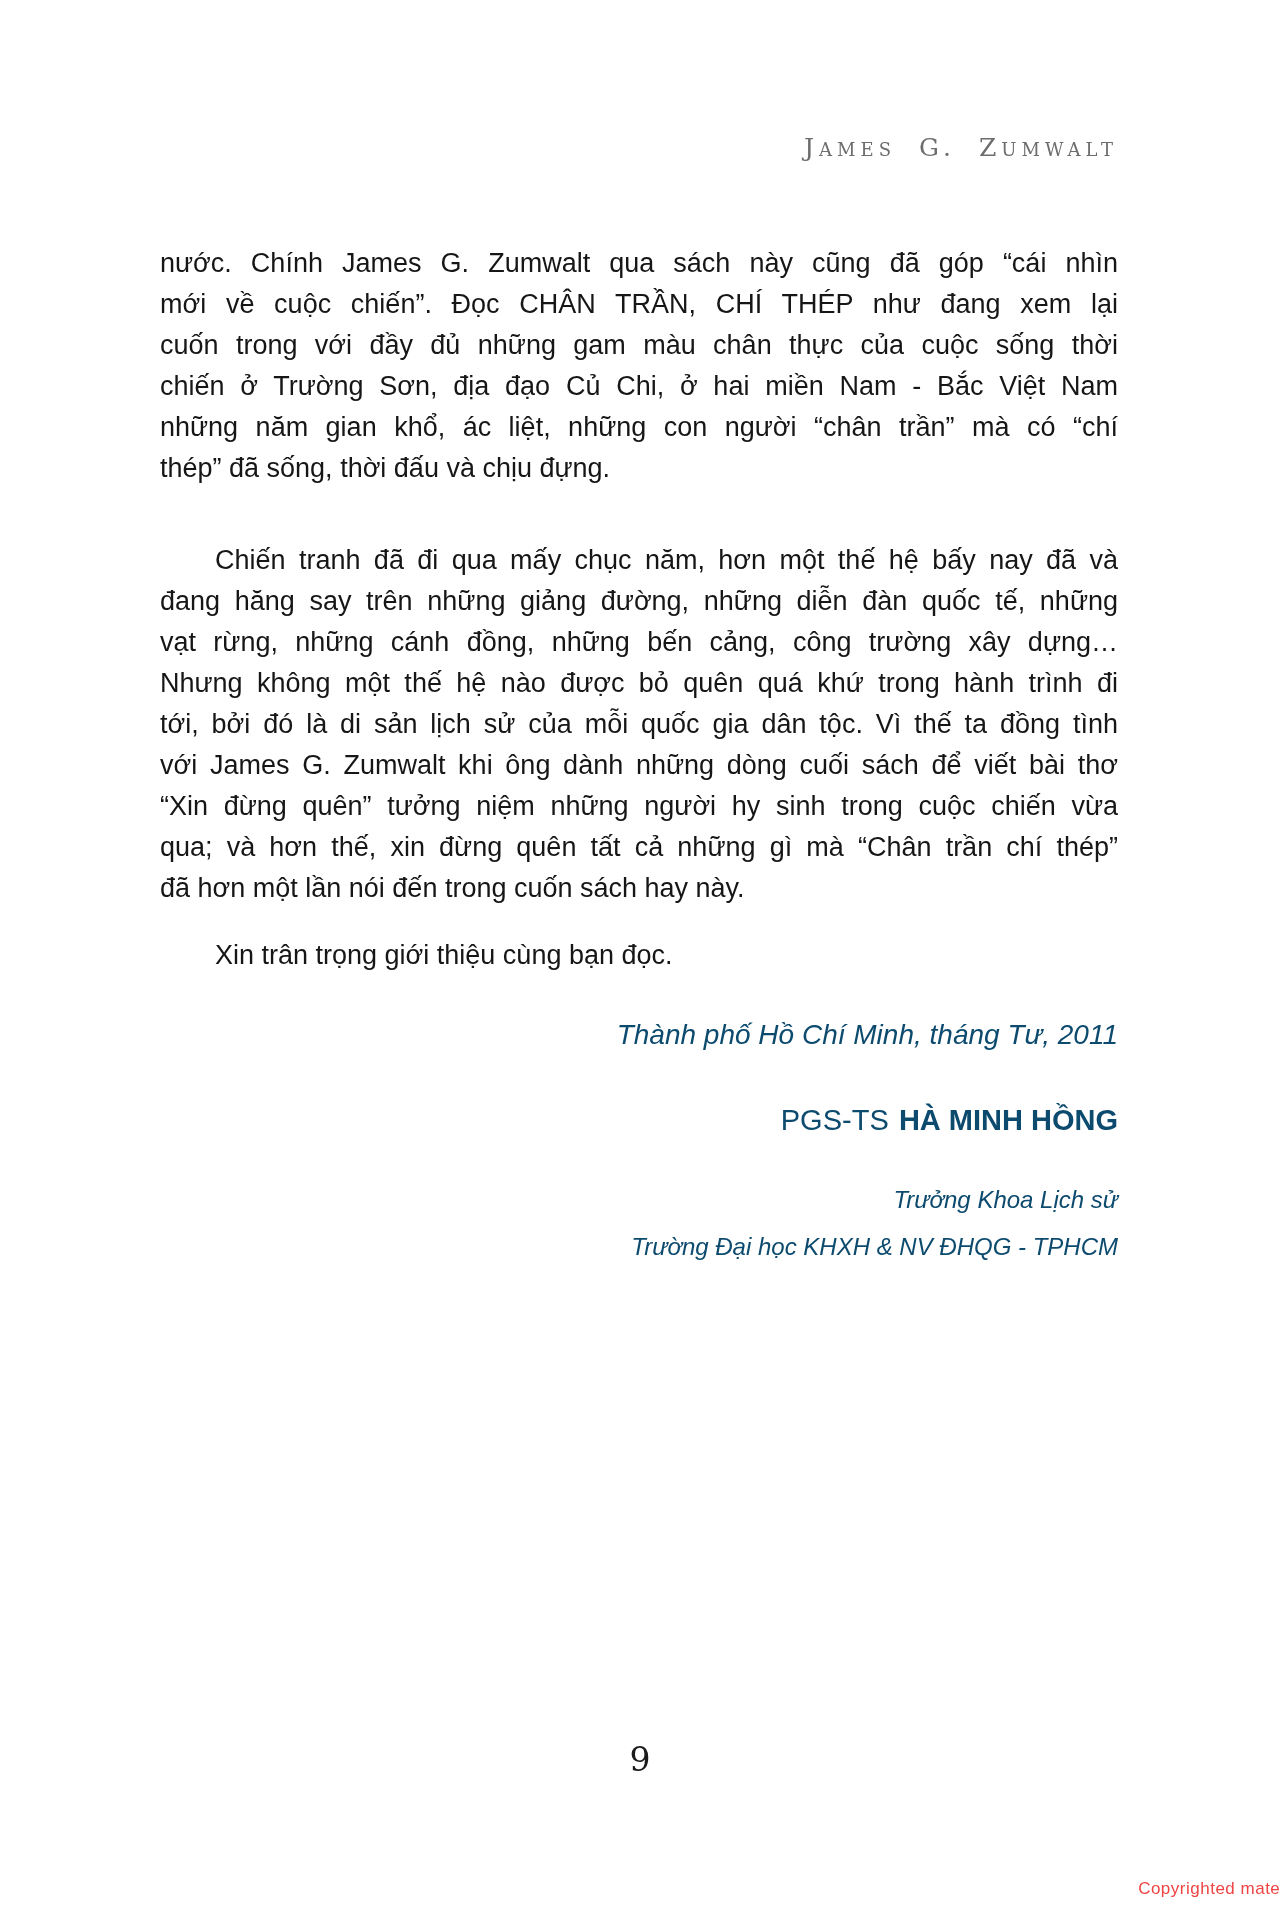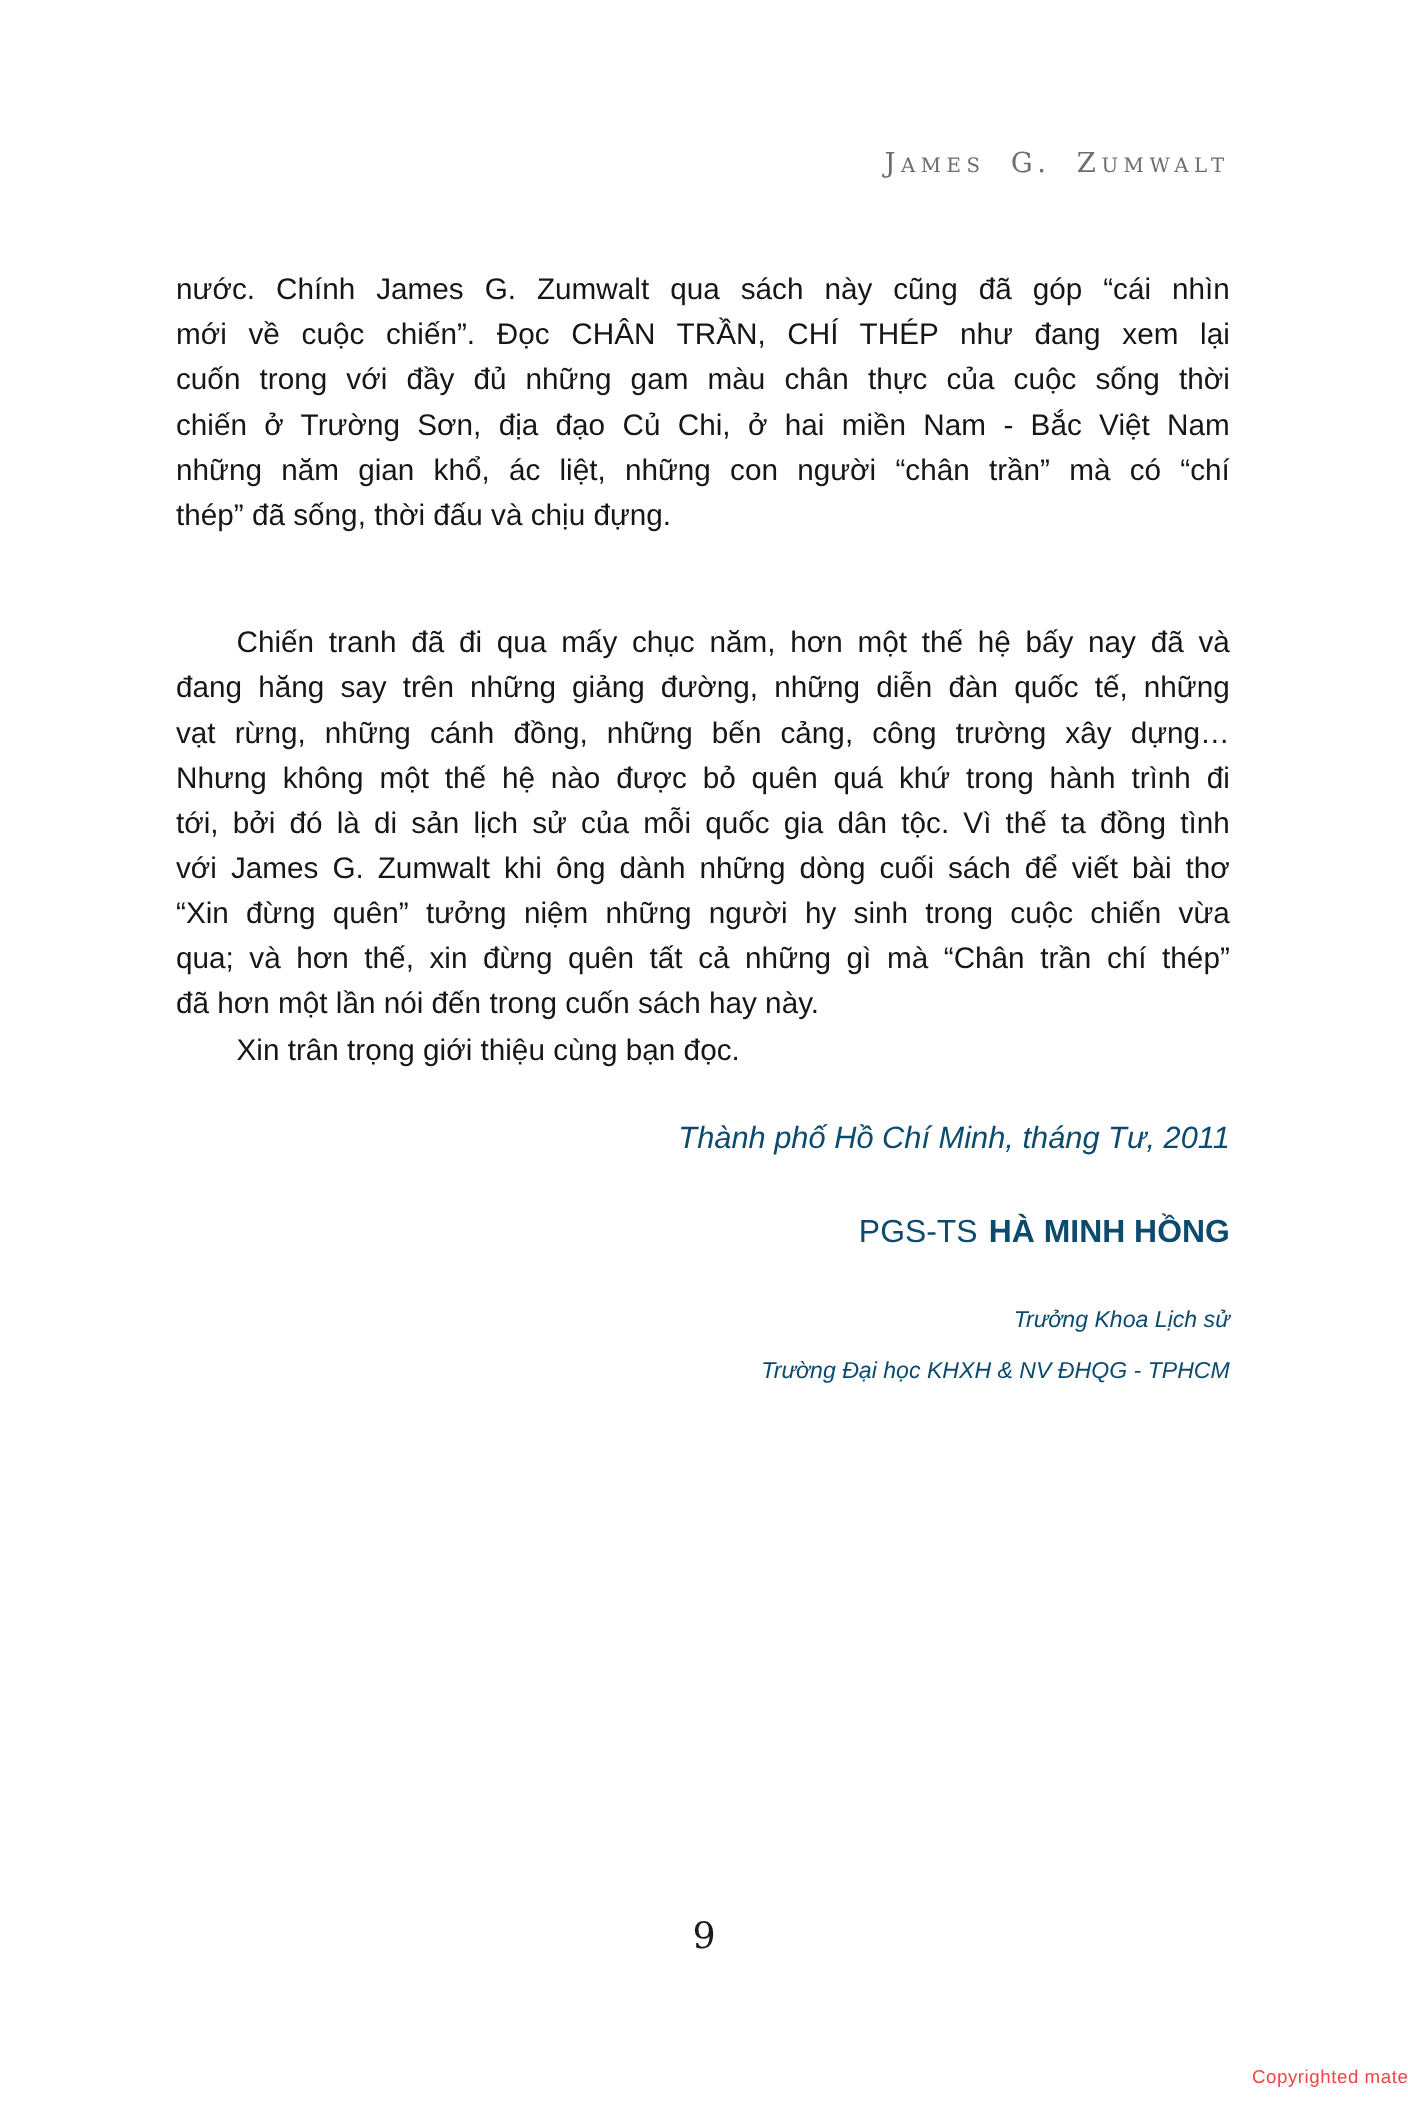--- a/index.html
+++ b/index.html
@@ -35,21 +35,21 @@
     color: #161616;
   }
   .para .line {
     text-align: justify;
     text-align-last: justify;
     white-space: nowrap;
   }
   .para .line:last-child { text-align-last: left; }
   .para.indent .line:first-child { text-indent: 55px; }
   .p1 { top: 243px; }
-  .p2 { top: 564px; }
+  .p2 { top: 540px; }
   .p3 { top: 935px; }
   .rightblock {
     position: absolute;
     left: 160px;
     width: 958px;
     text-align: right;
     color: #0c4a6e;
   }
   .dateline {
     top: 1019px;
@@ -59,21 +59,21 @@
   .signature {
     top: 1104px;
     font-size: 29px;
     text-align: right;
   }
   .signature .sig-title { margin-right: 0.35em; }
   .signature .sig-name { font-weight: bold; }
   .roles {
     top: 1176px;
     font-style: italic;
-    font-size: 21px;
+    font-size: 24px;
     line-height: 47px;
   }
   .roles .line { text-align: right; }
   .page-number {
     position: absolute;
     top: 1740px;
     left: 0;
     width: 1280px;
     text-align: center;
     font-family: "DejaVu Serif", serif;

